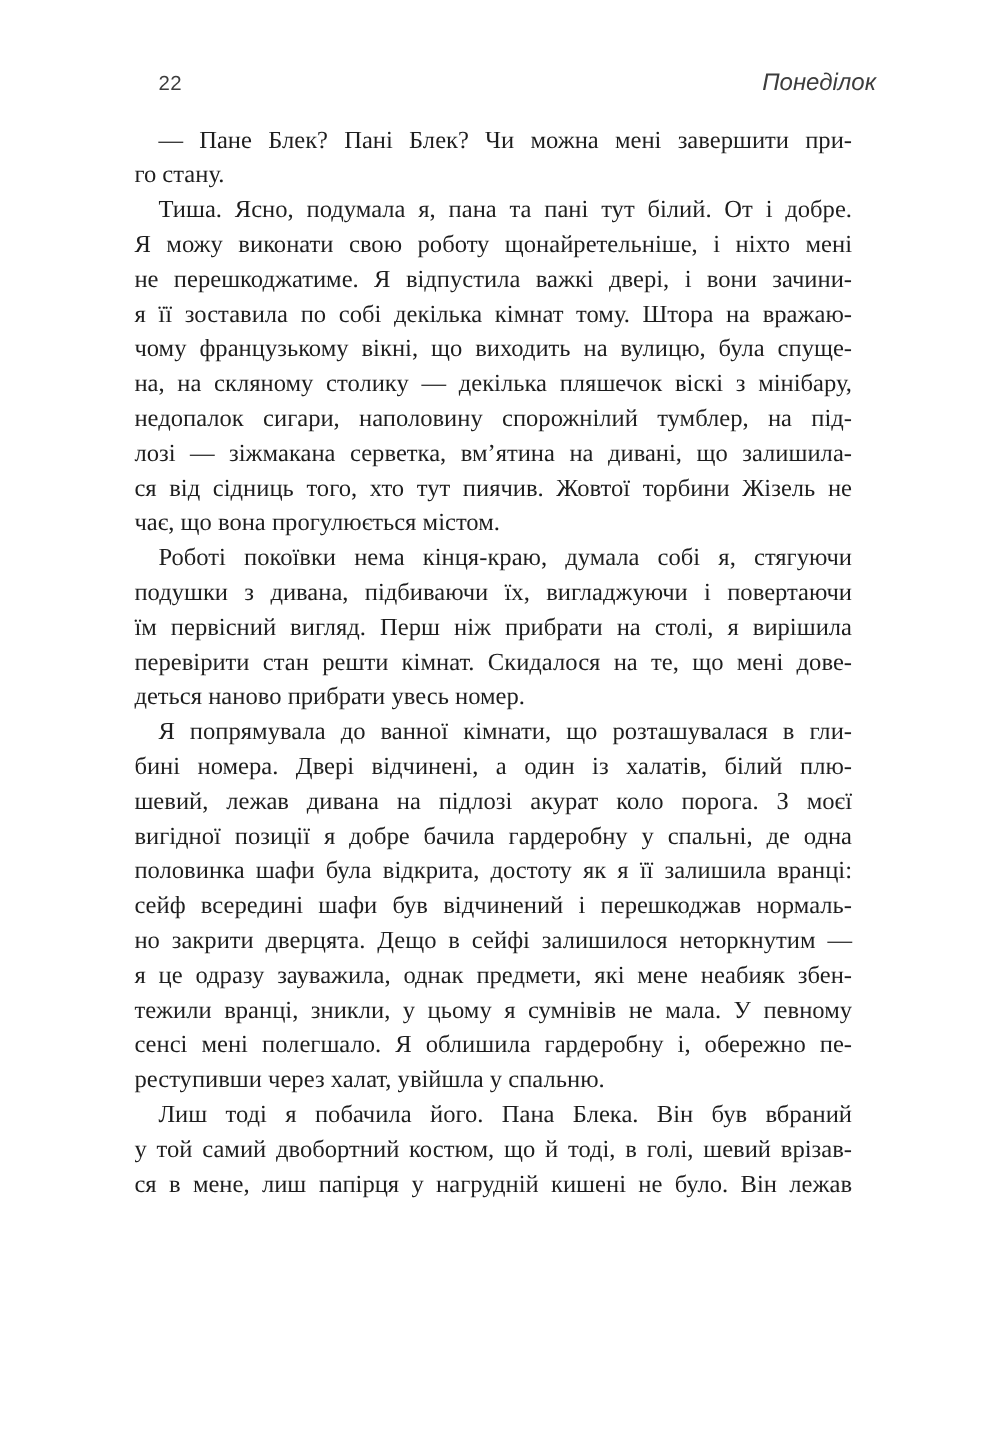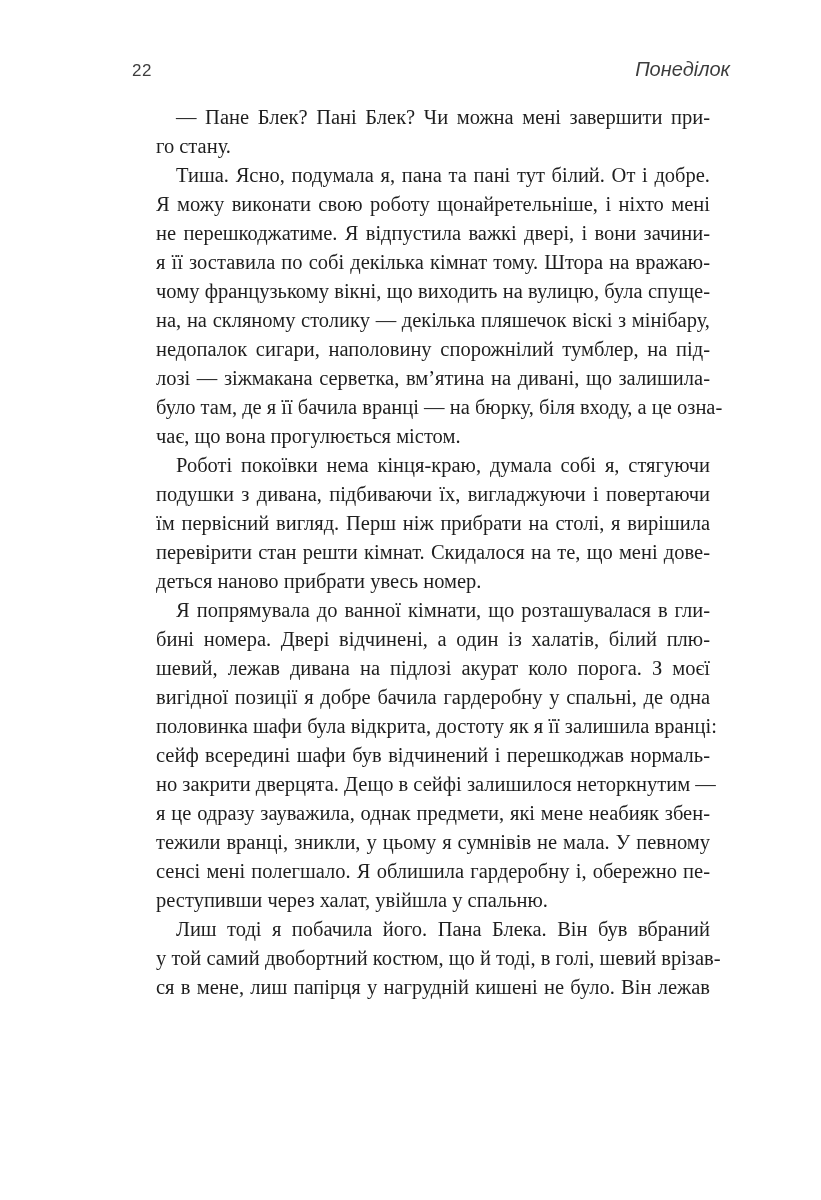--- a/index.html
+++ b/index.html
@@ -42,21 +42,20 @@
     width: 598px;
     color: var(--text-color, #1e1e1e);
     font-family: "Liberation Serif", serif;
     font-size: 20.5px;
     line-height: 29px;
   }
   .line {
     text-align: justify;
     text-align-last: justify;
     white-space: nowrap;
-    margin-left: 44px;
   }
   .line.lastline {
     text-align-last: left;
   }
   .line.firstline {
     text-indent: 20px;
   }
 </style>
 </head>
 <body>
@@ -72,21 +71,21 @@
       <div class="line firstline">— Пане Блек? Пані Блек? Чи можна мені завершити при-</div>
       <div class="line lastline">го стану.</div>
       <div class="line firstline">Тиша. Ясно, подумала я, пана та пані тут білий. От і добре.</div>
       <div class="line">Я можу виконати свою роботу щонайретельніше, і ніхто мені</div>
       <div class="line">не перешкоджатиме. Я відпустила важкі двері, і вони зачини-</div>
       <div class="line">я її зоставила по собі декілька кімнат тому. Штора на вражаю-</div>
       <div class="line">чому французькому вікні, що виходить на вулицю, була спуще-</div>
       <div class="line">на, на скляному столику — декілька пляшечок віскі з мінібару,</div>
       <div class="line">недопалок сигари, наполовину спорожнілий тумблер, на під-</div>
       <div class="line">лозі — зіжмакана серветка, вм’ятина на дивані, що залишила-</div>
-      <div class="line">було там, де я її бачила вранці — на бюрку, біля входу, а це озна-</div>
+      <div class="line">ся від сідниць того, хто тут пиячив. Жовтої торбини Жізель не</div>
       <div class="line lastline">чає, що вона прогулюється містом.</div>
       <div class="line firstline">Роботі покоївки нема кінця-краю, думала собі я, стягуючи</div>
       <div class="line">подушки з дивана, підбиваючи їх, вигладжуючи і повертаючи</div>
       <div class="line">їм первісний вигляд. Перш ніж прибрати на столі, я вирішила</div>
       <div class="line">перевірити стан решти кімнат. Скидалося на те, що мені дове-</div>
       <div class="line lastline">деться наново прибрати увесь номер.</div>
       <div class="line firstline">Я попрямувала до ванної кімнати, що розташувалася в гли-</div>
       <div class="line">бині номера. Двері відчинені, а один із халатів, білий плю-</div>
       <div class="line">шевий, лежав дивана на підлозі акурат коло порога. З моєї</div>
       <div class="line">вигідної позиції я добре бачила гардеробну у спальні, де одна</div>

